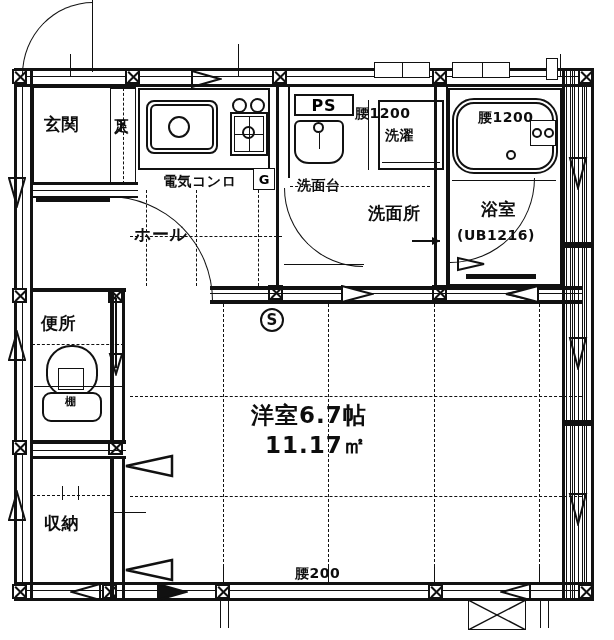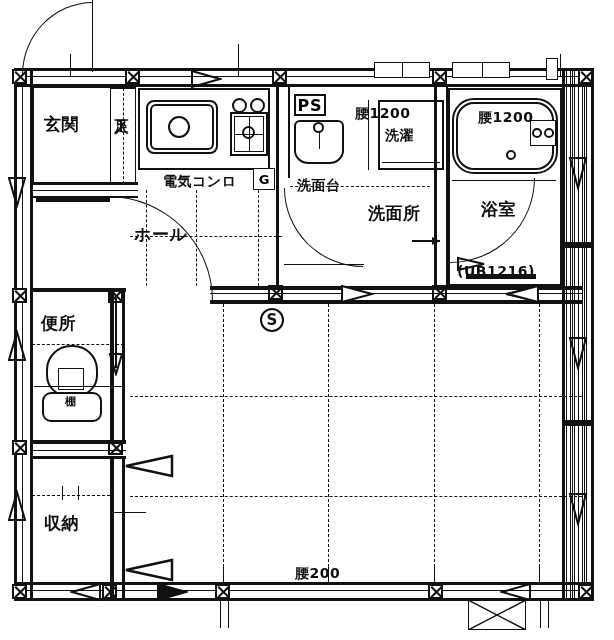--- a/index.html
+++ b/index.html
@@ -197,21 +197,21 @@
 
   <div class="arrow" style="left:186px;top:70px;">
     <svg width="36" height="18" viewBox="0 0 36 18">
         <polygon points="34,9 6,1 6,17" fill="none" stroke="#111" stroke-width="2"></polygon>
       </svg>
   </div>
 
   <div class="wall" style="left:276px;top:86px;width:3px;height:200px;"></div>
   <div class="wall" style="left:288px;top:86px;width:2px;height:92px;"></div>
 
-  <div class="psbox" style="left:294px;top:94px;width:32px;height:22px;">
+  <div class="psbox" style="left:294px;top:94px;width:60px;height:22px;">
     <span>PS</span>
   </div>
 
   <div class="lav" style="left:294px;top:120px;width:50px;height:44px;"></div>
   <div class="circ" style="left:313px;top:122px;width:11px;height:11px;"></div>
   <div class="thin-v" style="left:319px;top:133px;height:16px;"></div>
   <div class="lbl sm" style="left:297px;top:178px;">洗面台</div>
 
   <div class="dash-h" style="left:290px;top:186px;width:140px;"></div>
   <div class="lbl med" style="left:368px;top:205px;">洗面所</div>
@@ -238,21 +238,21 @@
 
   <div class="tub" style="left:452px;top:98px;width:106px;height:76px;"></div>
   <div class="tub2" style="left:456px;top:102px;width:98px;height:68px;"></div>
   <div class="circ" style="left:506px;top:150px;width:10px;height:10px;"></div>
   <div class="thinbox" style="left:530px;top:120px;width:26px;height:26px;"></div>
   <div class="circ" style="left:532px;top:128px;width:10px;height:10px;"></div>
   <div class="circ" style="left:544px;top:128px;width:10px;height:10px;"></div>
 
   <div class="lbl sm" style="left:478px;top:110px;">腰1200</div>
   <div class="lbl med" style="left:481px;top:201px;">浴室</div>
-  <div class="lbl sm" style="left:457px;top:228px;margin-top:36px;">(UB1216)</div>
+  <div class="lbl sm" style="left:457px;top:228px;">(UB1216)</div>
 
   <div class="swing br" style="left:450px;top:178px;width:84px;height:84px;"></div>
   <div class="thin-h" style="left:452px;top:180px;width:104px;"></div>
   <div class="wall" style="left:466px;top:274px;width:70px;height:5px;"></div>
 
   <div class="arrow" style="left:452px;top:256px;">
     <svg width="34" height="16" viewBox="0 0 34 16">
         <polygon points="32,8 6,2 6,14" fill="none" stroke="#111" stroke-width="2"></polygon>
       </svg>
   </div>
@@ -339,20 +339,22 @@
   <div class="dash-v" style="left:539px;top:304px;height:278px;"></div>
   <div class="dash-h" style="left:130px;top:396px;width:452px;"></div>
   <div class="dash-h" style="left:130px;top:496px;width:452px;"></div>
 
   <div class="dash-v" style="left:146px;top:190px;height:96px;"></div>
   <div class="dash-v" style="left:196px;top:190px;height:96px;"></div>
   <div class="dash-v" style="left:258px;top:190px;height:96px;"></div>
   <div class="dash-h" style="left:130px;top:236px;width:152px;"></div>
   <div class="dash-h" style="left:32px;top:344px;width:92px;"></div>
 
+  <div class="lbl big" style="left:251px;top:404px;">洋室6.7帖</div>
+  <div class="lbl big" style="left:265px;top:434px;">11.17㎡</div>
 
   <div class="lbl sm" style="left:295px;top:566px;">腰200</div>
 
   <div class="arrow" style="left:70px;top:583px;">
     <svg width="36" height="18" viewBox="0 0 36 18">
         <polygon points="2,9 30,1 30,17" fill="none" stroke="#111" stroke-width="2"></polygon>
       </svg>
   </div>
   <div class="arrow" style="left:152px;top:583px;">
     <svg width="36" height="18" viewBox="0 0 36 18">

